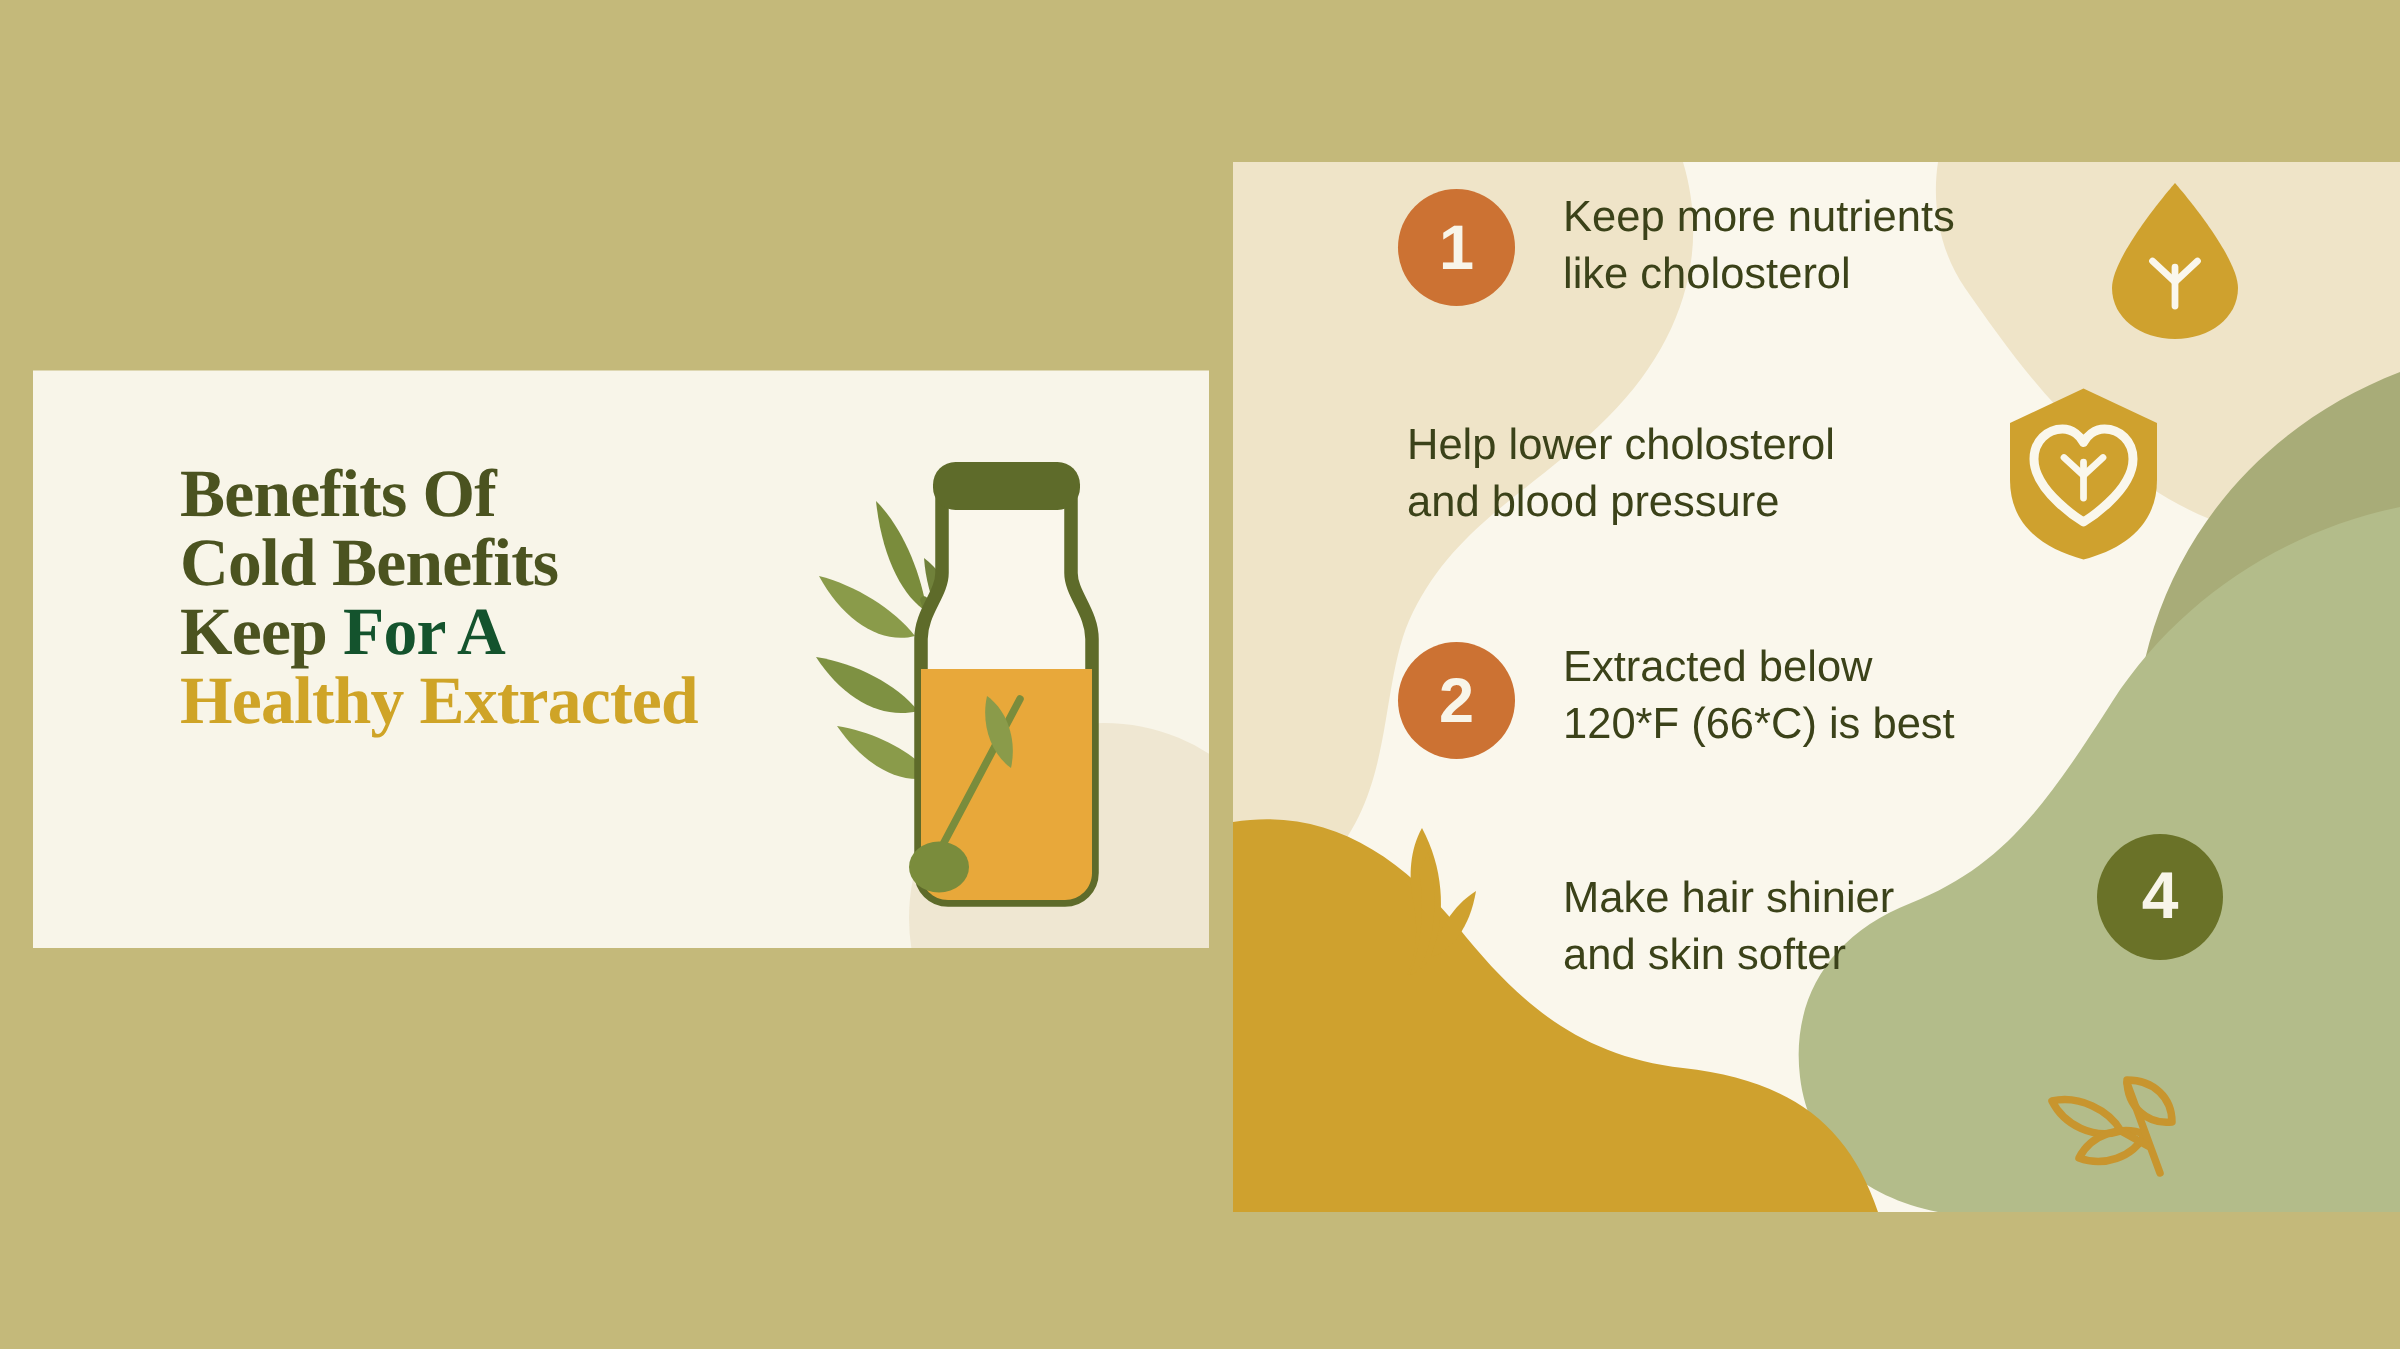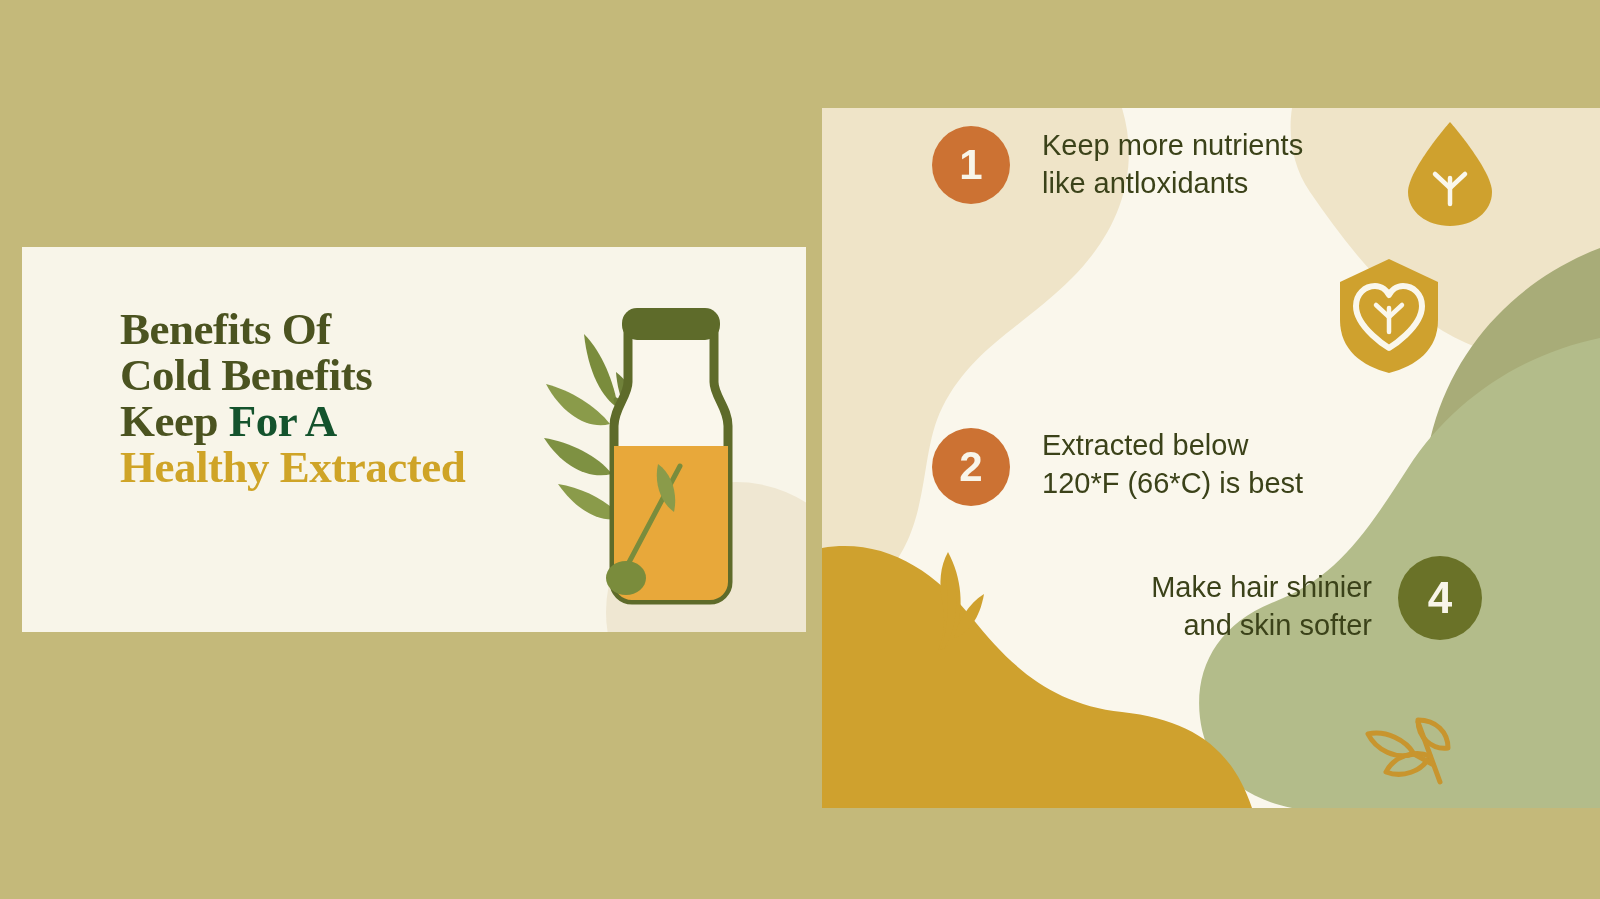--- a/index.html
+++ b/index.html
@@ -71,21 +71,21 @@
     color:#3B4219;
     font-size:29px;
     line-height:1.32;
     font-family:"Liberation Sans", sans-serif;
     z-index:6;
     white-space:pre-line;
   }
   #text-1 { left:220px; top:18px;  width:360px; }
   #text-2 { left:116px; top:170px; width:390px; }
   #text-3 { left:220px; top:318px; width:360px; }
-  #text-4 { left:220px; top:460px; width:330px;text-align:right; }
+  #text-4 { left:220px; top:472px; width:330px; }
 
   .deco-icon { position:absolute; z-index:5; }
   #icon-drop   { left:580px; top:10px;  width:96px; height:110px; }
   #icon-shield { left:512px; top:148px; width:110px; height:120px; }
   #icon-flame  { left:100px; top:438px; width:70px;  height:110px; }
   #icon-branch { left:534px; top:598px; width:110px; height:85px; }
 </style>
 </head>
 <body>
 
@@ -149,21 +149,23 @@
 
       <path d="M0 440 C60 430 110 460 150 510 C190 560 230 596 300 604
                C370 612 410 640 430 700 L0 700 Z" fill="#CFA12E"></path>
     </svg>
 
     <div id="badge-1" class="num-badge">1</div>
     <div id="badge-2" class="num-badge">2</div>
     <div id="badge-4" class="num-badge">4</div>
 
     <div id="text-1" class="benefit-text">Keep more nutrients
-like antloxidants</div>
+like cholosterol</div>
+    <div id="text-2" class="benefit-text">Help lower cholosterol
+and blood pressure</div>
     <div id="text-3" class="benefit-text">Extracted below
 120*F (66*C) is best</div>
     <div id="text-4" class="benefit-text">Make hair shinier
 and skin softer</div>
 
     <svg id="icon-drop" class="deco-icon" viewBox="0 0 96 110">
       <path d="M48 4 C48 4 90 52 90 74 C90 94 71 108 48 108 C25 108 6 94 6 74 C6 52 48 4 48 4 Z" fill="#CFA12E"></path>
       <g stroke="#FAF7EC" stroke-width="4.5" stroke-linecap="round" fill="none">
         <path d="M48 60 L48 86"></path>
         <path d="M48 70 L33 56"></path>

